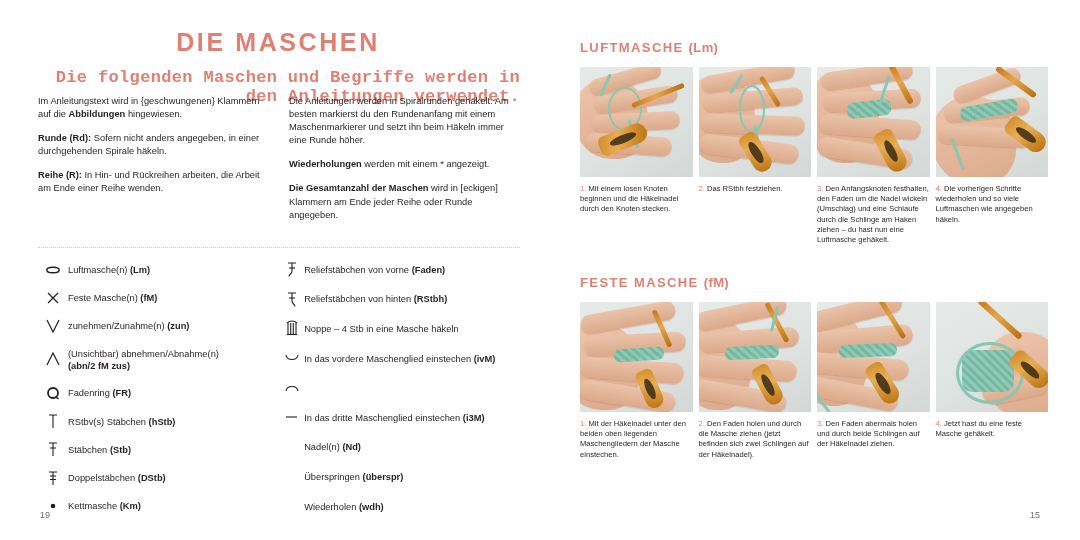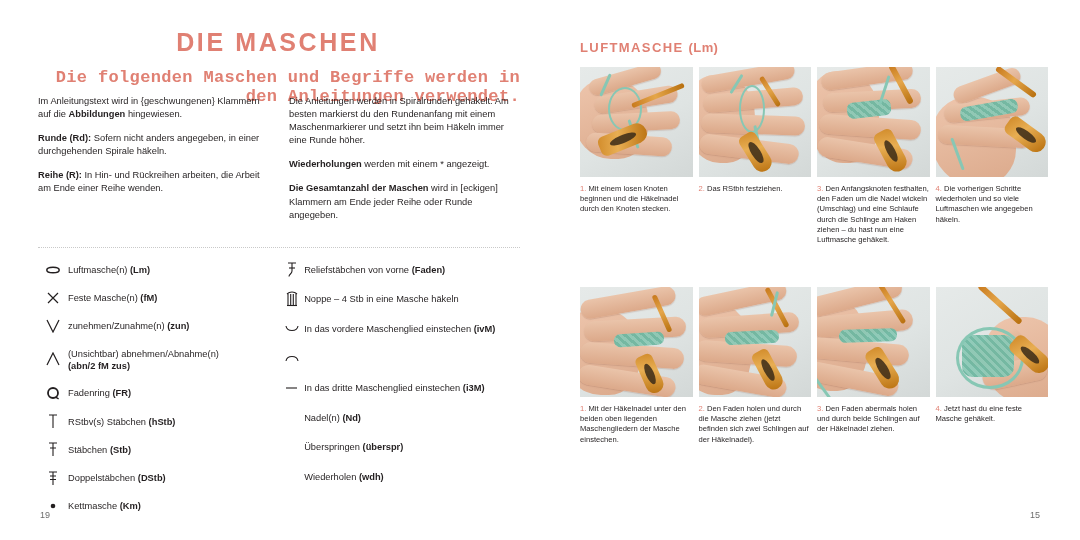--- a/index.html
+++ b/index.html
@@ -348,20 +348,29 @@
         <div class="sym-row">
           <span class="sym-ico">
             <svg width="14" height="17" viewBox="0 0 14 17">
                 <path d="M3 2 L11 2 M7 2 L7 10 C7 13 4 13 4 15.5" stroke="#231f20" stroke-width="1.1" fill="none"></path>
                 <path d="M4 7 L10 7" stroke="#231f20" stroke-width="1.1"></path>
               </svg>
           </span>
           <span class="sym-txt"><span>Reliefstäbchen von vorne </span><b>(Faden)</b></span>
         </div>
 
+        <div class="sym-row">
+          <span class="sym-ico">
+            <svg width="14" height="17" viewBox="0 0 14 17">
+                <path d="M3 2 L11 2 M7 2 L7 10 C7 13 10 13 10 15.5" stroke="#231f20" stroke-width="1.1" fill="none"></path>
+                <path d="M4 7 L10 7" stroke="#231f20" stroke-width="1.1"></path>
+              </svg>
+          </span>
+          <span class="sym-txt"><span>Reliefstäbchen von hinten </span><b>(RStbh)</b></span>
+        </div>
 
         <div class="sym-row">
           <span class="sym-ico">
             <svg width="16" height="17" viewBox="0 0 16 17">
                 <path d="M3 3 C3 3 5 1 8 1 C11 1 13 3 13 3" stroke="#231f20" stroke-width="1.1" fill="none"></path>
                 <path d="M4 3 L4 14 M6.7 3 L6.7 14 M9.3 3 L9.3 14 M12 3 L12 14" stroke="#231f20" stroke-width="1.1"></path>
                 <path d="M3 14.5 L13 14.5" stroke="#231f20" stroke-width="1.1"></path>
               </svg>
           </span>
           <span class="sym-txt"><span>Noppe – 4 Stb in eine Masche häkeln</span><b></b></span>
@@ -478,20 +487,23 @@
 
       <div class="cap-row">
         <div class="cap"><span class="num">1.</span> <span>Mit einem losen Knoten beginnen und die Häkelnadel durch den Knoten stecken.</span></div>
         <div class="cap"><span class="num">2.</span> <span>Das RStbh festziehen.</span></div>
         <div class="cap"><span class="num">3.</span> <span>Den Anfangsknoten festhalten, den Faden um die Nadel wickeln (Umschlag) und eine Schlaufe durch die Schlinge am Haken ziehen – du hast nun eine Luftmasche gehäkelt.</span></div>
         <div class="cap"><span class="num">4.</span> <span>Die vorherigen Schritte wiederholen und so viele Luftmaschen wie angegeben häkeln.</span></div>
       </div>
     </div>
 
     <div class="section s2">
+      <div class="sec-title">
+        <span>FESTE MASCHE</span>&nbsp;<span class="abbr">(fM)</span>
+      </div>
 
       <div class="photo-row">
         <div class="photo">
           <div class="ph-bg"></div>
           <div class="palm" style="left:-18px;top:22px;width:78px;height:86px;"></div>
           <div class="finger" style="left:0px;top:6px;width:96px;height:19px;transform:rotate(-10deg);"></div>
           <div class="finger" style="left:4px;top:32px;width:102px;height:20px;transform:rotate(-3deg);"></div>
           <div class="finger" style="left:0px;top:58px;width:104px;height:21px;transform:rotate(4deg);"></div>
           <div class="finger" style="left:-2px;top:84px;width:98px;height:20px;transform:rotate(9deg);"></div>
           <div class="fabric" style="left:34px;top:46px;width:50px;height:13px;transform:rotate(-4deg);"></div>

